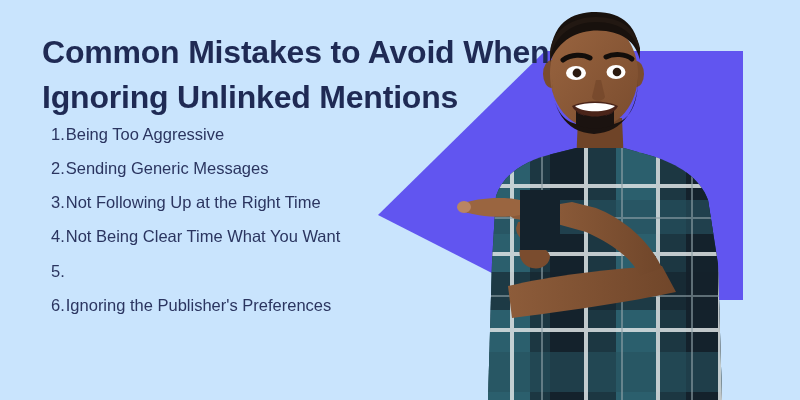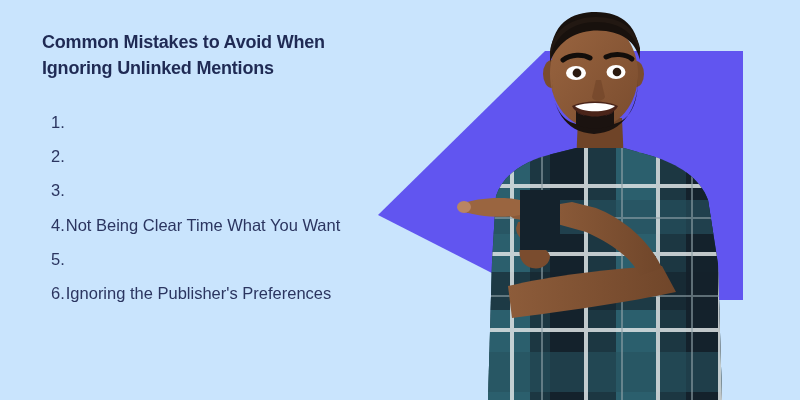--- a/index.html
+++ b/index.html
@@ -31,26 +31,26 @@
 
   
   .content {
     position: absolute;
     left: 42px;
     top: 30px;
     width: 500px;
     z-index: 3;
   }
   .headline {
-    font-size: 18px;
+    font-size: 32px;
     font-weight: bold;
     line-height: 1.42;
     color: #1f2a54;
     letter-spacing: -0.2px;
-    margin: 0 0 32px 0;
+    margin: 0 0 4px 0;
   }
   .headline .ln {
     display: block;
     white-space: nowrap;
   }
 
   .mistake-list {
     list-style: none;
     margin: 0;
     padding: 0;
@@ -205,26 +205,29 @@
 
   <div class="content">
     <h1 class="headline">
       <span class="ln">Common Mistakes to Avoid When</span>
       <span class="ln">Ignoring Unlinked Mentions</span>
     </h1>
 
     <ol class="mistake-list">
       <li>
         <span class="num">1.</span>
+        <span class="txt">Being Too Aggressive</span>
       </li>
       <li>
         <span class="num">2.</span>
+        <span class="txt">Sending Generic Messages</span>
       </li>
       <li>
         <span class="num">3.</span>
+        <span class="txt">Not Following Up at the Right Time</span>
       </li>
       <li>
         <span class="num">4.</span>
         <span class="txt">Not Being Clear Time What You Want</span>
       </li>
       <li>
         <span class="num">5.</span>
       </li>
       <li>
         <span class="num">6.</span>

